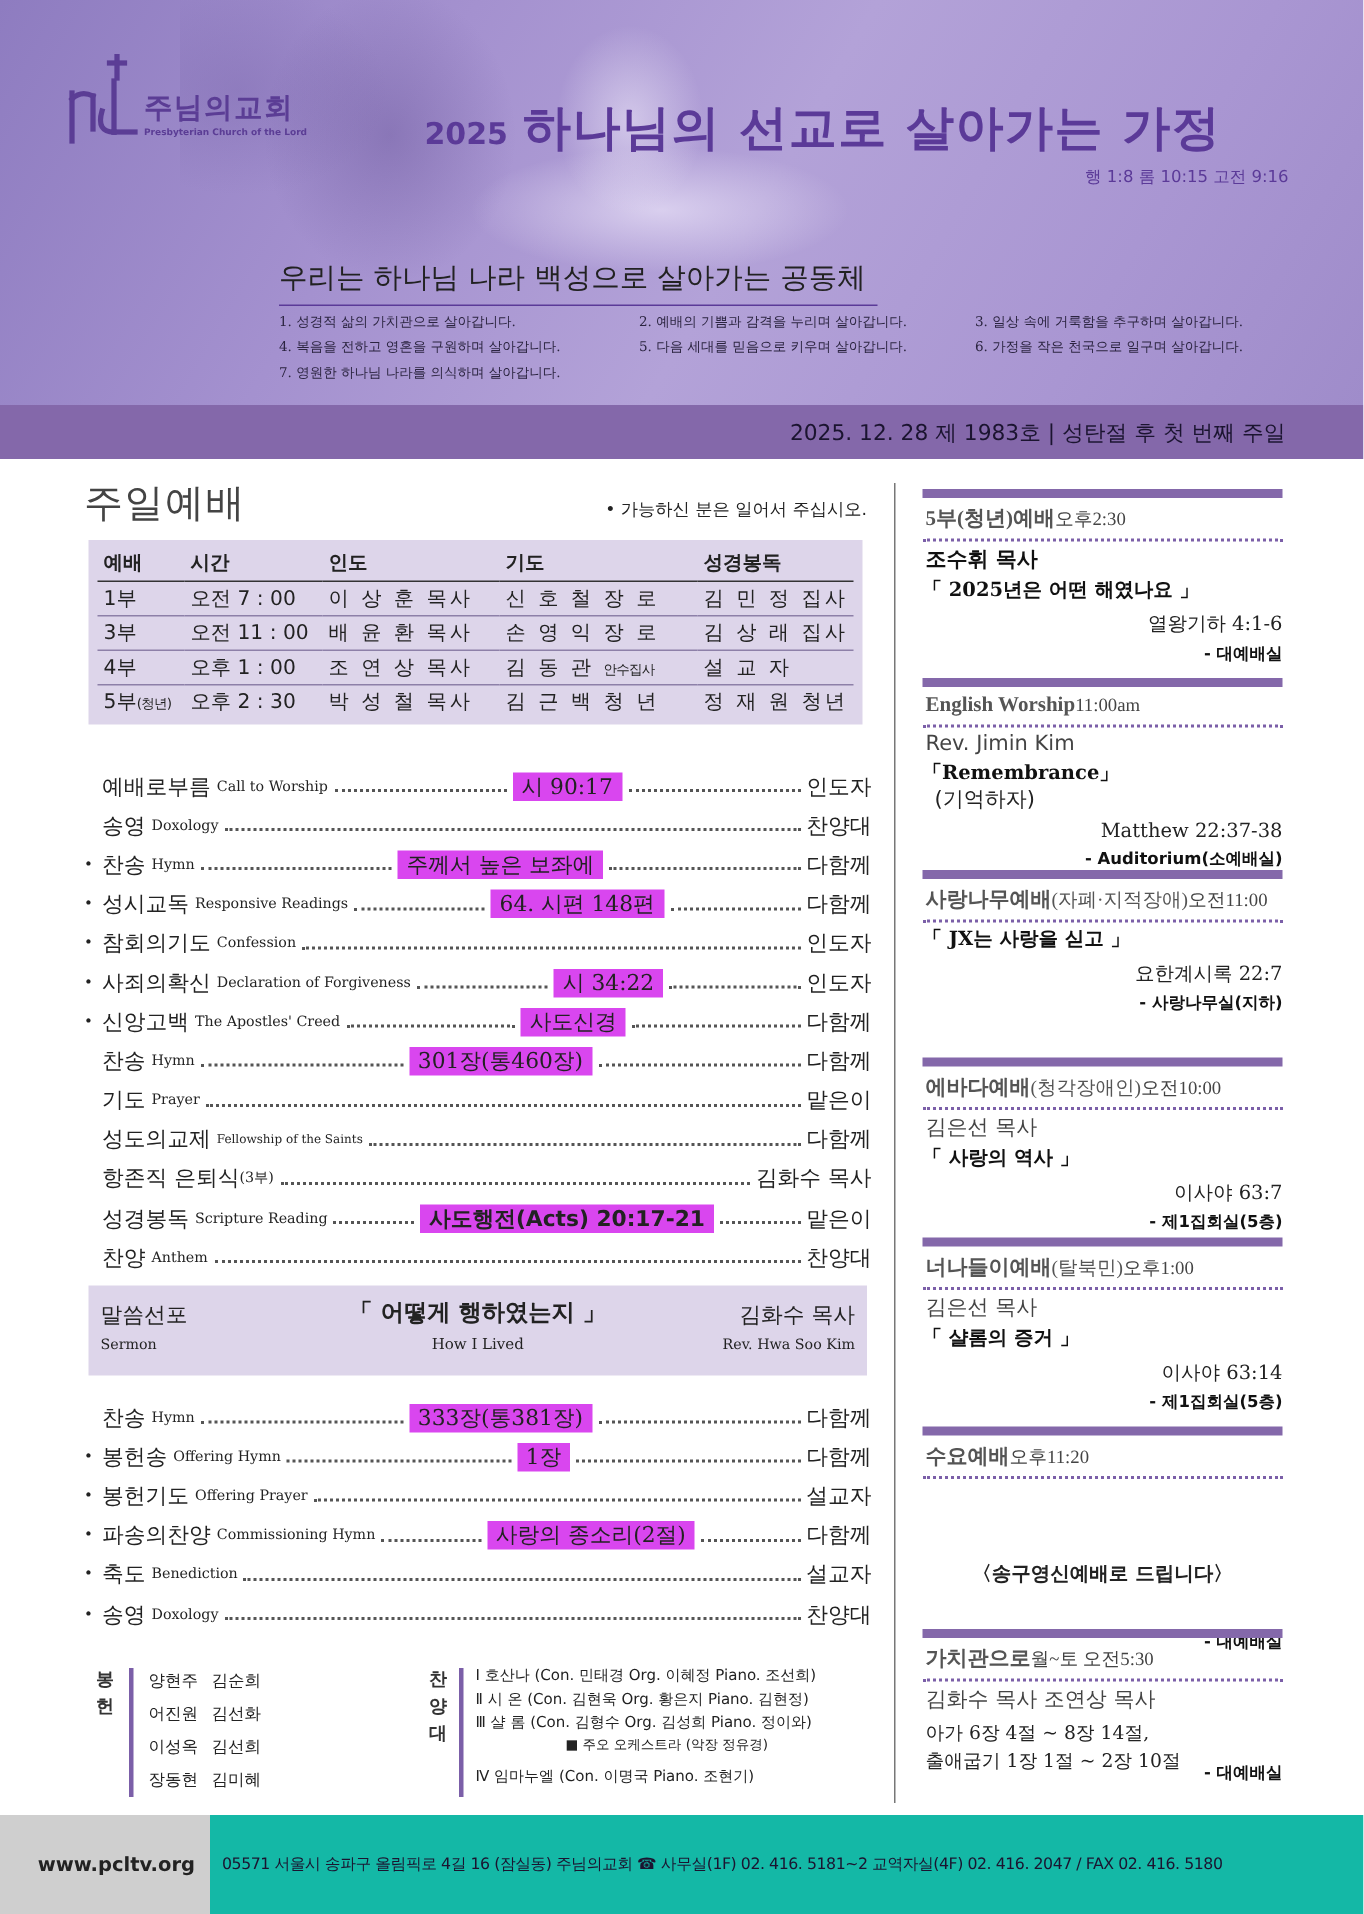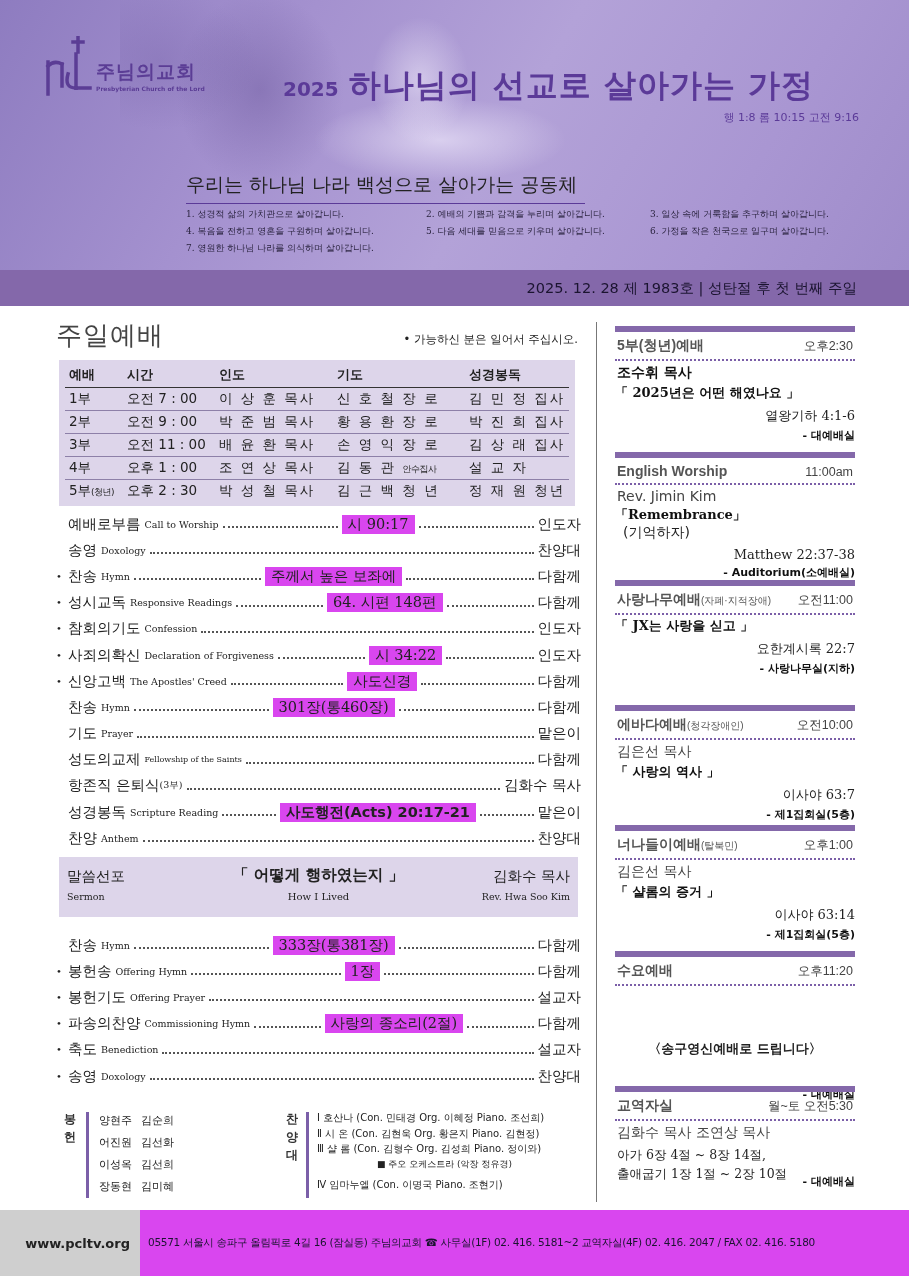--- a/index.html
+++ b/index.html
@@ -87,38 +87,38 @@
   .choir-lines .note { padding-left: 60px; font-size: 9px; }
   .choir-lines .gap { margin-top: 5px; }
 
   
   .vdivider { position: absolute; left: 596px; top: 322px; width: 1px; height: 880px; background: #777; }
 
   
   .right-col { position: absolute; left: 615px; top: 320px; width: 240px; }
   .rblock { position: absolute; left: 0; width: 240px; }
   .rblock .topbar { height: 6px; background: #8468aa; }
-  .rblock .rhead { display: flex; justify-content: space-between; align-items: baseline; padding: 5px 2px 4px 2px; border-bottom: 2px dotted #7b5fa8; font-family: Liberation Sans, sans-serif; }
+  .rblock .rhead { display: flex; align-items: baseline; padding: 5px 2px 4px 2px; border-bottom: 2px dotted #7b5fa8; font-family: Liberation Serif, serif; }
   .rblock .rhead .rname { font-size: 14px; color: #555; font-weight: bold; }
-  .rblock .rhead .rname .sub { font-size: 10px; font-weight: normal; }
+  .rblock .rhead .rname .sub { font-size: 13px; font-weight: normal; }
   .rblock .rhead .rtime { font-size: 12.5px; color: #444; }
   .rblock .line { font-family: "DejaVu Sans", sans-serif; font-size: 14px; color: #444; padding: 3px 0 0 2px; }
   .rblock .line.dark { color: #111; font-weight: bold; }
   .rblock .sermon-title { font-family: "DejaVu Sans", sans-serif; font-size: 13px; font-weight: bold; color: #111; padding: 2px 0 0 0; }
   .rblock .sermon-title.serif { font-family: "DejaVu Serif", serif; }
   .rblock .sermon-sub { font-size: 14px; padding-left: 8px; font-family: "DejaVu Sans", sans-serif; color: #222; }
   .rblock .ref { text-align: right; font-size: 13px; padding-top: 5px; color: #222; }
   .rblock .loc { text-align: right; font-family: "DejaVu Sans", sans-serif; font-size: 11px; font-weight: bold; color: #111; padding-top: 3px; }
   .rblock .center-note { text-align: center; font-family: "DejaVu Sans", sans-serif; font-size: 13px; font-weight: bold; color: #222; }
   .rblock .body-txt { font-size: 12.5px; color: #222; line-height: 19px; padding-left: 2px; }
 
   
   .footer { position: absolute; left: 0; top: 1210px; width: 909px; height: 66px; display: flex; }
   .footer .url { width: 140px; background: #cfcfcf; display: flex; align-items: center; justify-content: flex-end; padding-right: 10px; font-family: "DejaVu Sans", sans-serif; font-weight: bold; font-size: 13px; color: #222; }
-  .footer .addr { flex: 1; background: #d946ef; display: flex; align-items: center; padding-left: 8px; font-family: "DejaVu Sans", sans-serif; font-size: 10.5px; color: #1b1430; letter-spacing: -0.3px; }
+  .footer .addr { flex: 1; background: #14b8a6; display: flex; align-items: center; padding-left: 8px; font-family: "DejaVu Sans", sans-serif; font-size: 10.5px; color: #1b1430; letter-spacing: -0.3px; }
 </style>
 </head>
 <body>
 
 <div class="header">
   <div class="art"></div>
 
   <div class="logo">
     <div class="logo-mark">
       <svg width="48" height="60" viewBox="0 0 48 60">
@@ -177,27 +177,20 @@
           <th>성경봉독</th>
         </tr>
       </thead>
       <tbody>
         <tr>
           <td class="col1"><span>1부</span></td>
           <td class="col2">오전 7 : 00</td>
           <td>이 상 훈 목사</td>
           <td>신 호 철 장  로</td>
           <td>김 민 정 집사</td>
-        </tr>
-        <tr>
-          <td class="col1"><span>2부</span></td>
-          <td class="col2">오전 9 : 00</td>
-          <td>박 준 범 목사</td>
-          <td>황 용 환 장  로</td>
-          <td>박 진 희 집사</td>
         </tr>
         <tr>
           <td class="col1"><span>3부</span></td>
           <td class="col2">오전 11 : 00</td>
           <td>배 윤 환 목사</td>
           <td>손 영 익 장  로</td>
           <td>김 상 래 집사</td>
         </tr>
         <tr>
           <td class="col1"><span>4부</span></td>
@@ -486,21 +479,21 @@
         <span class="rname">수요예배</span>
         <span class="rtime">오후11:20</span>
       </div>
     <div class="center-note" style="margin-top:54px">〈송구영신예배로 드립니다〉</div>
     <div class="loc" style="margin-top:26px">- 대예배실</div>
   </div>
 
   <div class="rblock" style="top:766px">
     <div class="topbar"></div>
     <div class="rhead">
-        <span class="rname">교역자실</span>
+        <span class="rname">가치관으로</span>
         <span class="rtime">월~토 오전5:30</span>
       </div>
     <div class="line">김화수 목사   조연상 목사</div>
     <div class="body-txt" style="margin-top:3px">아가 6장 4절 ~ 8장 14절,</div>
     <div style="display:flex; justify-content:space-between; align-items:flex-end">
       <div class="body-txt">출애굽기 1장 1절 ~ 2장 10절</div>
       <div class="loc" style="padding-top:0; position:relative; top:6px">- 대예배실</div>
     </div>
   </div>
 </div>

